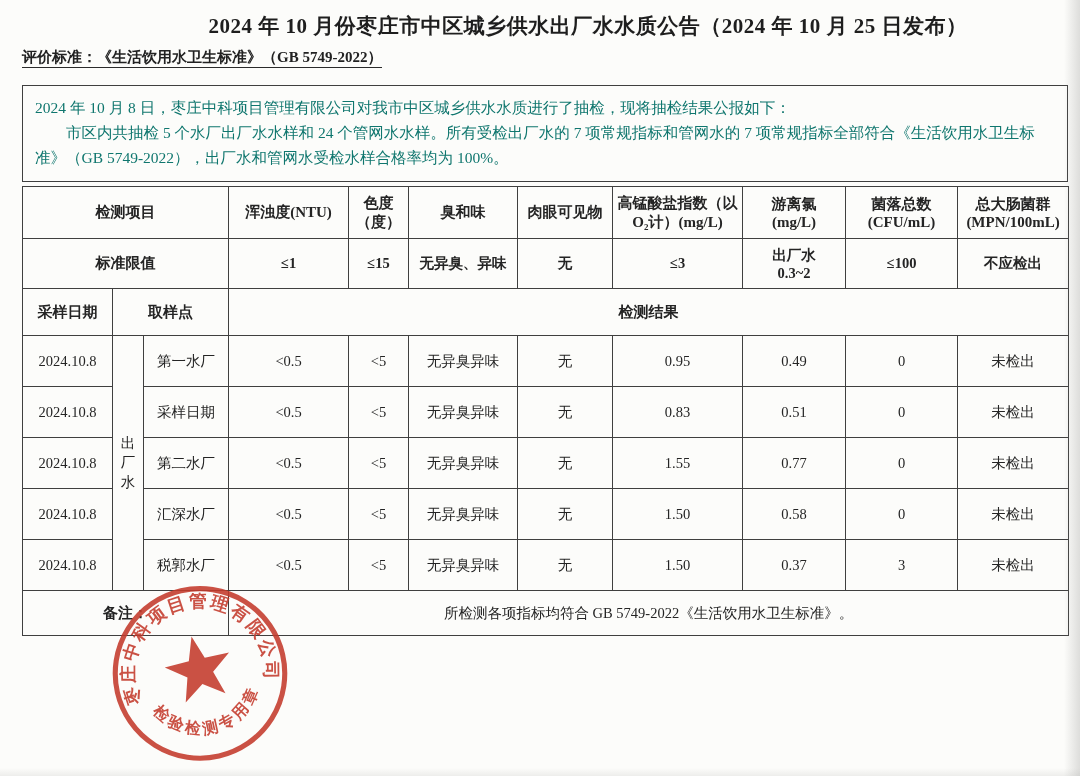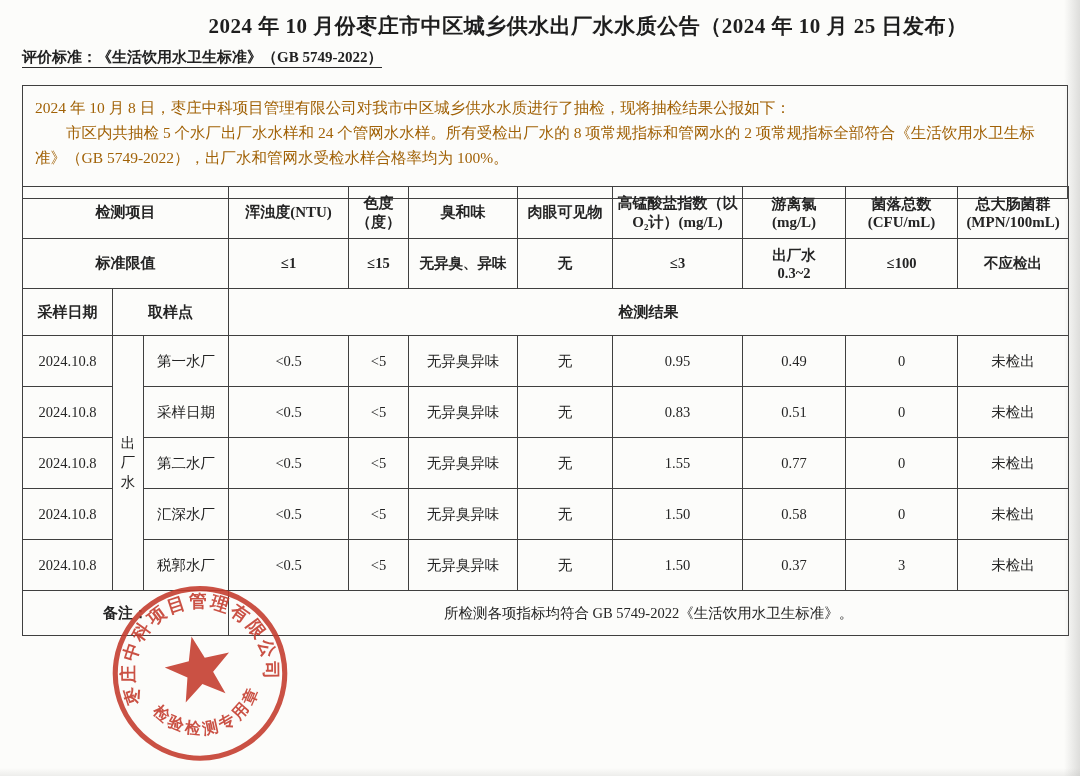--- a/index.html
+++ b/index.html
@@ -28,24 +28,24 @@
     text-align: center; font-size: 21px; font-weight: bold;
     letter-spacing: 0.5px; color: #1e1e1e; padding-left: 48px;
   }
   .standard {
     position: absolute; top: 48px; left: 22px;
     font-size: 15px; font-weight: bold; color: #222;
   }
   .standard span { border-bottom: 1.5px solid #2a2a2a; padding-bottom: 2px; margin-top: 30px; }
 
   .intro-box {
-    position: absolute; top: 85px; left: 22px; width: 1046px; height: 114px;
+    position: absolute; top: 85px; left: 22px; width: 1046px; height: 97px;
     box-sizing: border-box; border: 1.6px solid #3f3f3f;
     padding: 9px 12px 6px 12px;
-    font-size: 15.5px; line-height: 1.62; color: #a16207;
+    font-size: 15.5px; line-height: 1.62; color: #0f766e;
   }
   .intro-box p { margin: 0; }
   .intro-box p.indent { text-indent: 2em; }
 
   table.wq {
     position: absolute; top: 186px; left: 22px;
     border-collapse: collapse; table-layout: fixed;
     width: 1046px;
   }
   table.wq th, table.wq td {
@@ -88,21 +88,21 @@
 <div class="page">
 
   <div class="title">2024 年 10 月份枣庄市中区城乡供水出厂水水质公告（2024 年 10 月 25 日发布）</div>
 
   <div class="standard">
     <span>评价标准：《生活饮用水卫生标准》（GB 5749-2022）</span>
   </div>
 
   <div class="intro-box">
     <p>2024 年 10 月 8 日，枣庄中科项目管理有限公司对我市中区城乡供水水质进行了抽检，现将抽检结果公报如下：</p>
-    <p class="indent">市区内共抽检 5 个水厂出厂水水样和 24 个管网水水样。所有受检出厂水的 8 项常规指标和管网水的 2 项常规指标全部符合《生活饮用水卫生标准》（GB 5749-2022），出厂水和管网水受检水样合格率均为 100%。</p>
+    <p class="indent">市区内共抽检 5 个水厂出厂水水样和 24 个管网水水样。所有受检出厂水的 7 项常规指标和管网水的 7 项常规指标全部符合《生活饮用水卫生标准》（GB 5749-2022），出厂水和管网水受检水样合格率均为 100%。</p>
   </div>
 
   <table class="wq">
     <colgroup>
       <col style="width:90px">
         <col style="width:31px">
         <col style="width:85px">
       <col style="width:120px">
         <col style="width:60px">
         <col style="width:109px">

